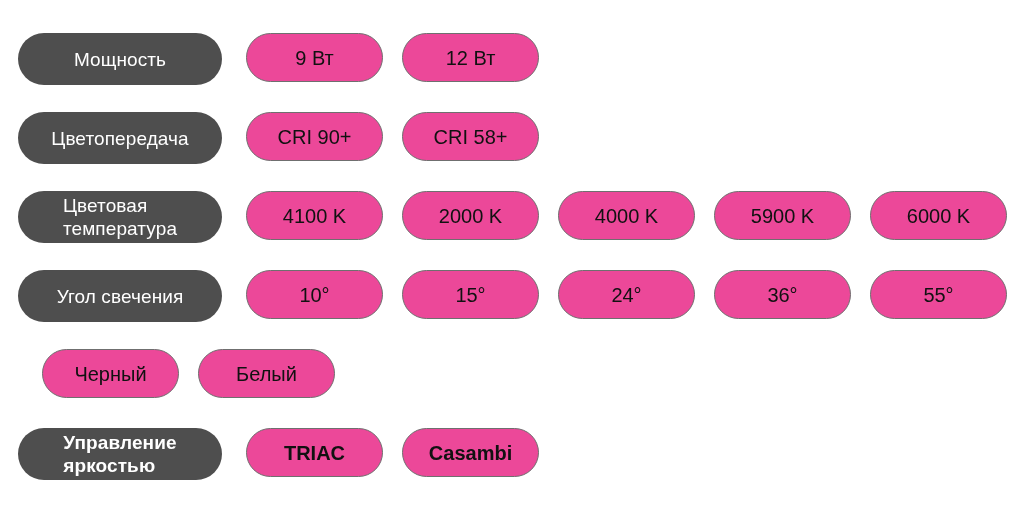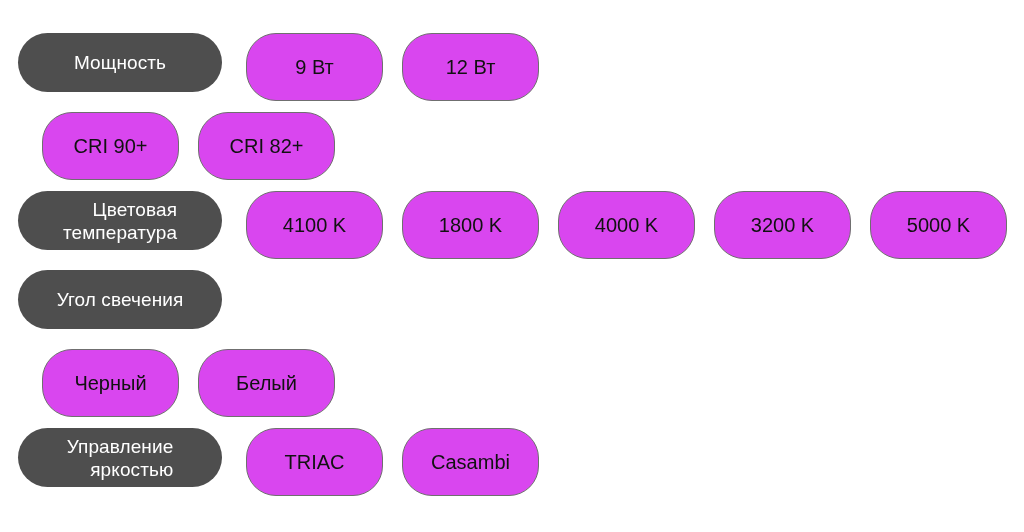--- a/index.html
+++ b/index.html
@@ -20,51 +20,51 @@
     top: 33px;
     width: 988px;
   }
 
   .spec-row {
     display: flex;
     align-items: flex-start;
     height: 59px;
     margin-bottom: 20px;
   }
-  .spec-row:last-child { margin-bottom: 0; }
+  .spec-row:last-child { margin-bottom: 0; font-weight: bold; }
 
   .row-label {
     flex: 0 0 204px;
     width: 204px;
-    height: 59px;
+    height: 52px;
     box-sizing: border-box;
     background: #4e4e4e;
     color: #ffffff;
     border-radius: 30px;
     display: flex;
     align-items: center;
     justify-content: center;
-    text-align: right;
+    text-align: left;
     font-size: 19px;
     line-height: 23px;
     letter-spacing: 0.1px;
     padding: 0 10px;
     white-space: pre-line;
   }
 
   .options {
     display: flex;
     margin-left: 24px;
   }
 
   .option-pill {
     width: 137px;
-    height: 68px;
+    height: 49px;
     box-sizing: border-box;
-    background: #d946ef;
+    background: #ec4899;
     border: 1.4px solid #6f6f6f;
     border-radius: 30px;
     display: flex;
     align-items: center;
     justify-content: center;
     text-align: center;
     color: #111111;
     font-size: 20px;
     line-height: 24px;
     margin-right: 19px;
@@ -76,38 +76,46 @@
 
 <div id="spec-table">
     <div class="spec-row">
       <div class="row-label">Мощность</div>
       <div class="options">
         <div class="option-pill">9 Вт</div>
         <div class="option-pill">12 Вт</div>
       </div>
     </div>
     <div class="spec-row">
+      <div class="row-label">Цветопередача</div>
       <div class="options">
         <div class="option-pill">CRI 90+</div>
-        <div class="option-pill">CRI 82+</div>
+        <div class="option-pill">CRI 58+</div>
       </div>
     </div>
     <div class="spec-row">
       <div class="row-label">Цветовая
 температура</div>
       <div class="options">
         <div class="option-pill">4100 K</div>
-        <div class="option-pill">1800 K</div>
+        <div class="option-pill">2000 K</div>
         <div class="option-pill">4000 K</div>
-        <div class="option-pill">3200 K</div>
-        <div class="option-pill">5000 K</div>
+        <div class="option-pill">5900 K</div>
+        <div class="option-pill">6000 K</div>
       </div>
     </div>
     <div class="spec-row">
       <div class="row-label">Угол свечения</div>
+      <div class="options">
+        <div class="option-pill">10°</div>
+        <div class="option-pill">15°</div>
+        <div class="option-pill">24°</div>
+        <div class="option-pill">36°</div>
+        <div class="option-pill">55°</div>
+      </div>
     </div>
     <div class="spec-row">
       <div class="options">
         <div class="option-pill">Черный</div>
         <div class="option-pill">Белый</div>
       </div>
     </div>
     <div class="spec-row">
       <div class="row-label">Управление
 яркостью</div>

